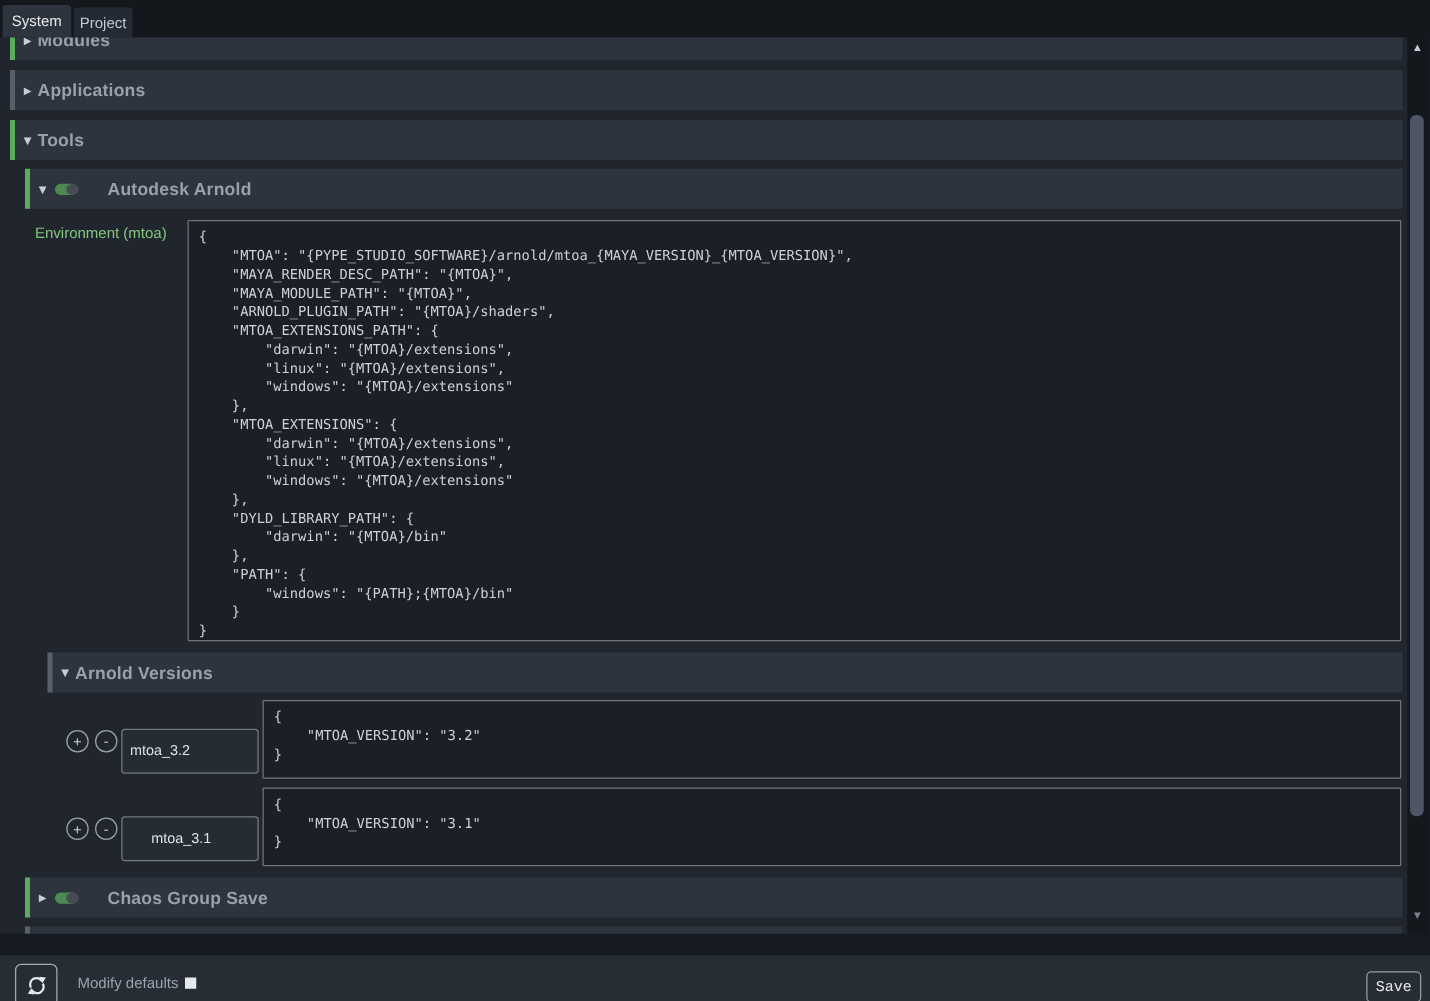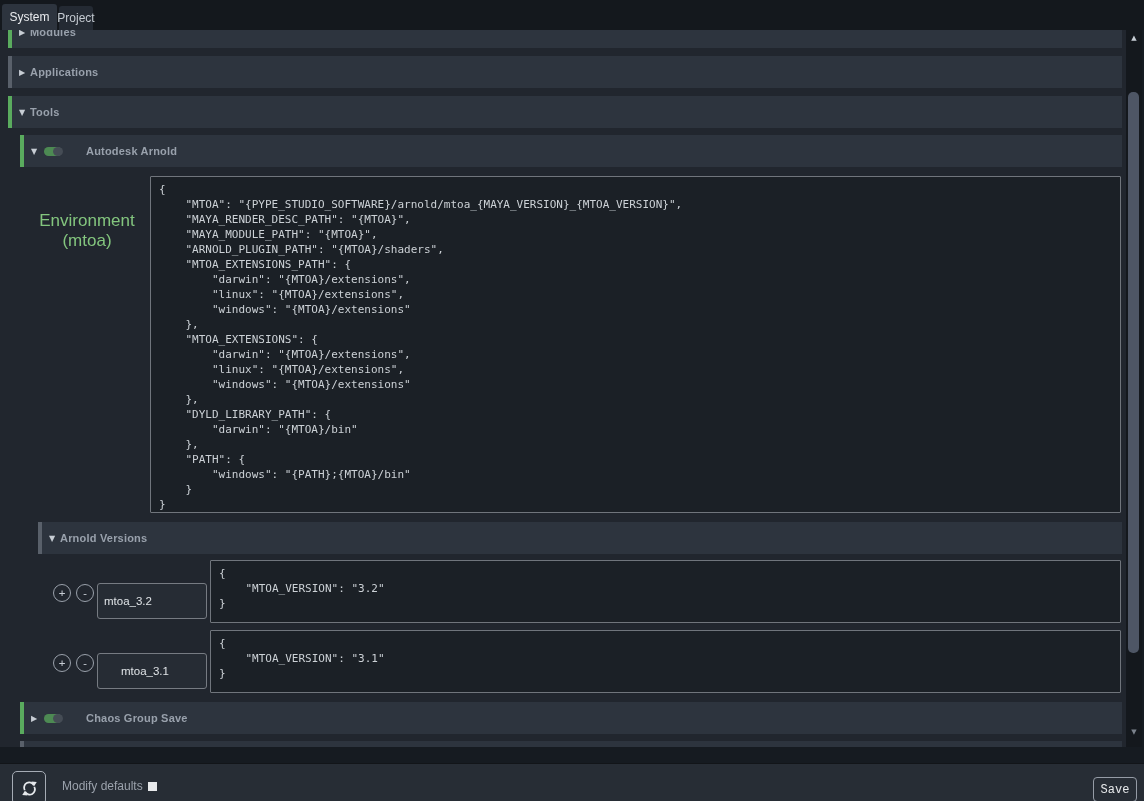--- a/index.html
+++ b/index.html
@@ -9,49 +9,49 @@
     background:#161b21; overflow:hidden;
     font-family:"Liberation Sans", sans-serif;
   }
   
   .tabbar { position:absolute; left:0; top:0; width:1144px; height:30px; background:#14181d;text-decoration:underline; }
   .tab {
     position:absolute; display:flex; align-items:center; justify-content:center;
     font-size:12px; border-radius:3px 3px 0 0; cursor:default;
   }
   .tab.active { left:2px; top:4px; width:55px; height:26px; background:#2d343e; color:#e9ebee; }
-  .tab.inactive { left:59px; top:6px; width:34px; height:24px; background:#242a33; color:#c4cad1; }
+  .tab.inactive { left:59px; top:6px; width:47px; height:24px; background:#242a33; color:#c4cad1; }
 
   
   .viewport { position:absolute; left:0; top:30px; width:1126px; height:717px; background:#21262e; overflow:hidden; }
 
   
   .hdr {
     position:absolute; height:32px; background:#2d343e;
     display:flex; align-items:center;
   }
   .hdr.green { border-left:4px solid #5aab5e; }
   .hdr.gray  { border-left:4px solid #59606a; }
   .arrow { width:18px; text-align:center; font-size:8px; color:#c7cdd4; font-family:"DejaVu Sans", sans-serif; flex:0 0 18px; padding-left:2px;}
-  .hdr-title { font-size:11px; font-weight:bold; color:#99a1ac; letter-spacing:.2px; }
+  .hdr-title { font-size:14px; font-weight:bold; color:#99a1ac; letter-spacing:.2px; }
   .clipwrap { position:absolute; overflow:hidden; }
   .clipwrap .hdr { left:0; width:100%; }
 
   
   .toggle { position:relative; width:18px; height:9px; border-radius:5px; background:#4d8a53; margin:0 0 0 2px; flex:0 0 18px; }
   .toggle .knob { position:absolute; right:-1px; top:0; width:10px; height:9px; border-radius:50%; background:#454c55; }
   .toggle-gap { width:24px; flex:0 0 24px; }
 
   
   .code {
     position:absolute; background:#1b2026; border:1px solid #70757c; border-radius:1px;
     color:#ccd1d6; font-family:"DejaVu Sans Mono", monospace; font-size:11px; line-height:15px;
     padding:5px 8px; white-space:pre; resize:none; overflow:hidden; outline:none;
   }
-  .env-label { position:absolute; font-size:17px; color:#83c57e; text-align:center;margin-top:32px; }
+  .env-label { position:absolute; font-size:12px; color:#83c57e; text-align:left; }
   .name-input {
     position:absolute; background:#262c34; border:1px solid #767b82; border-radius:3px;
     color:#dfe3e6; font-family:"Liberation Sans", sans-serif; font-size:11.5px;
     padding:0 6px; height:36px; outline:none;
   }
   .round-btn {
     position:absolute; width:18px; height:18px; border-radius:50%;
     border:1px solid #9aa1ab; background:transparent; color:#c7cdd4;
     font-size:11px; line-height:15px; text-align:center; padding:0; cursor:default;
     font-family:"DejaVu Sans Mono", monospace;

